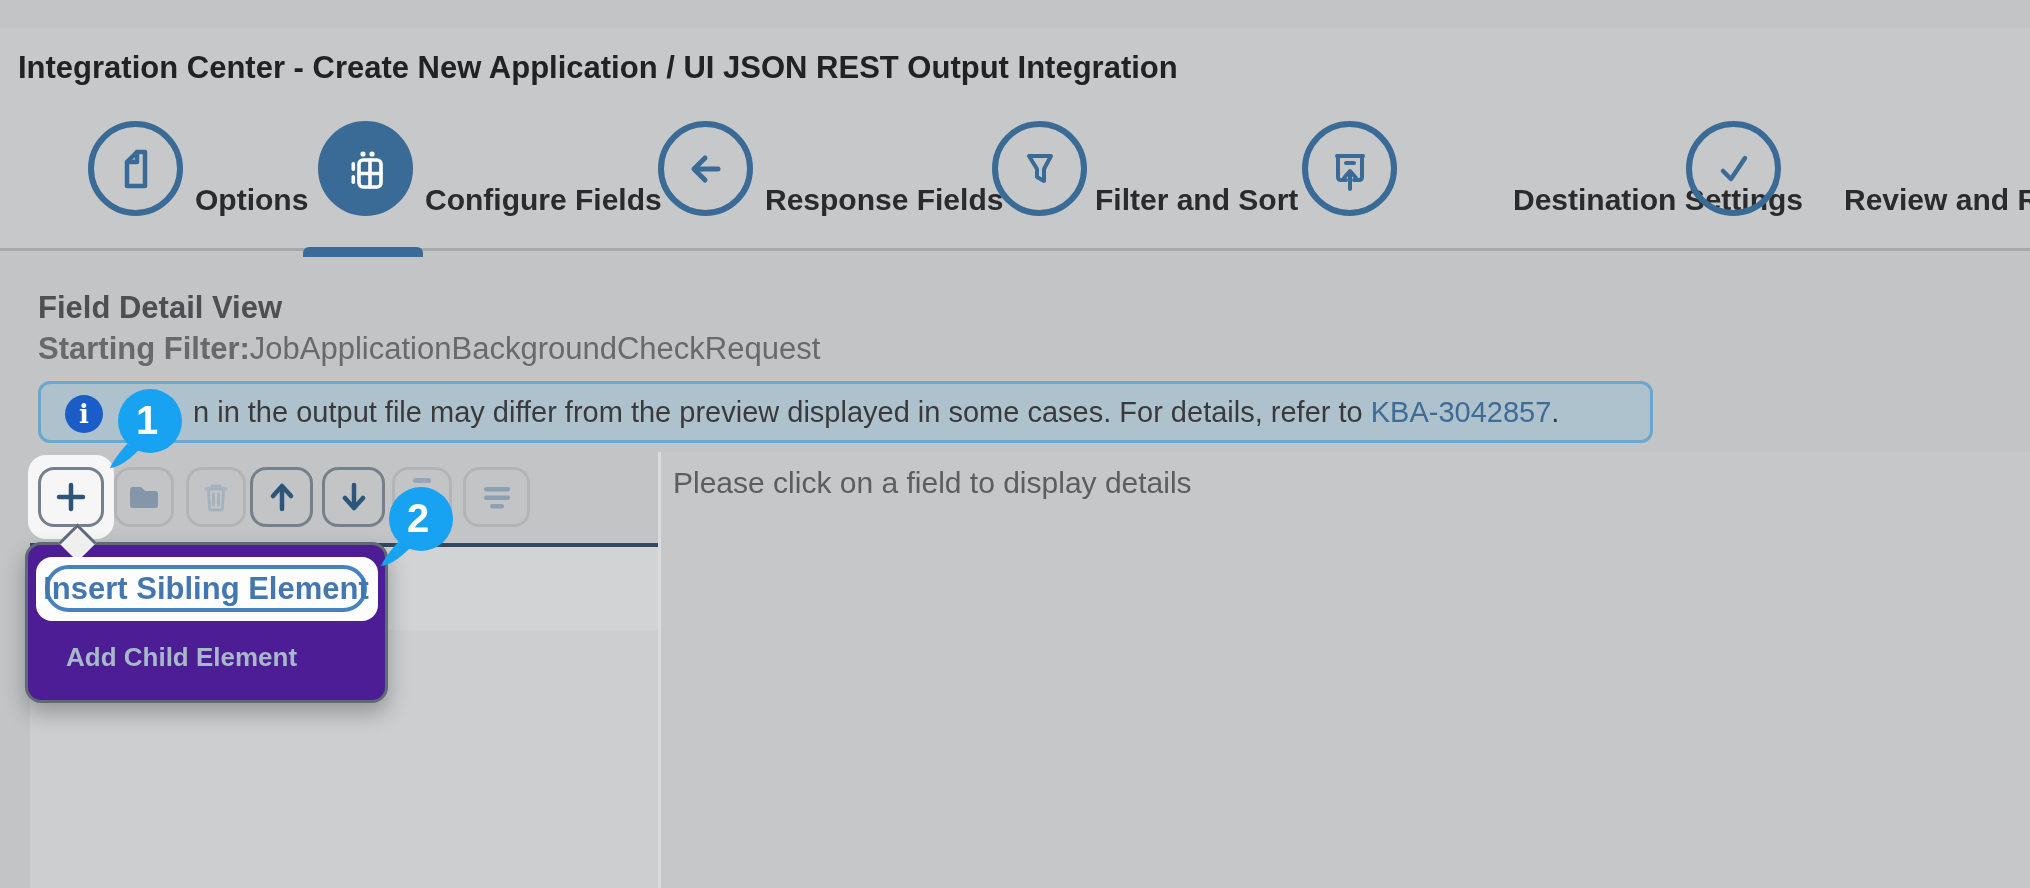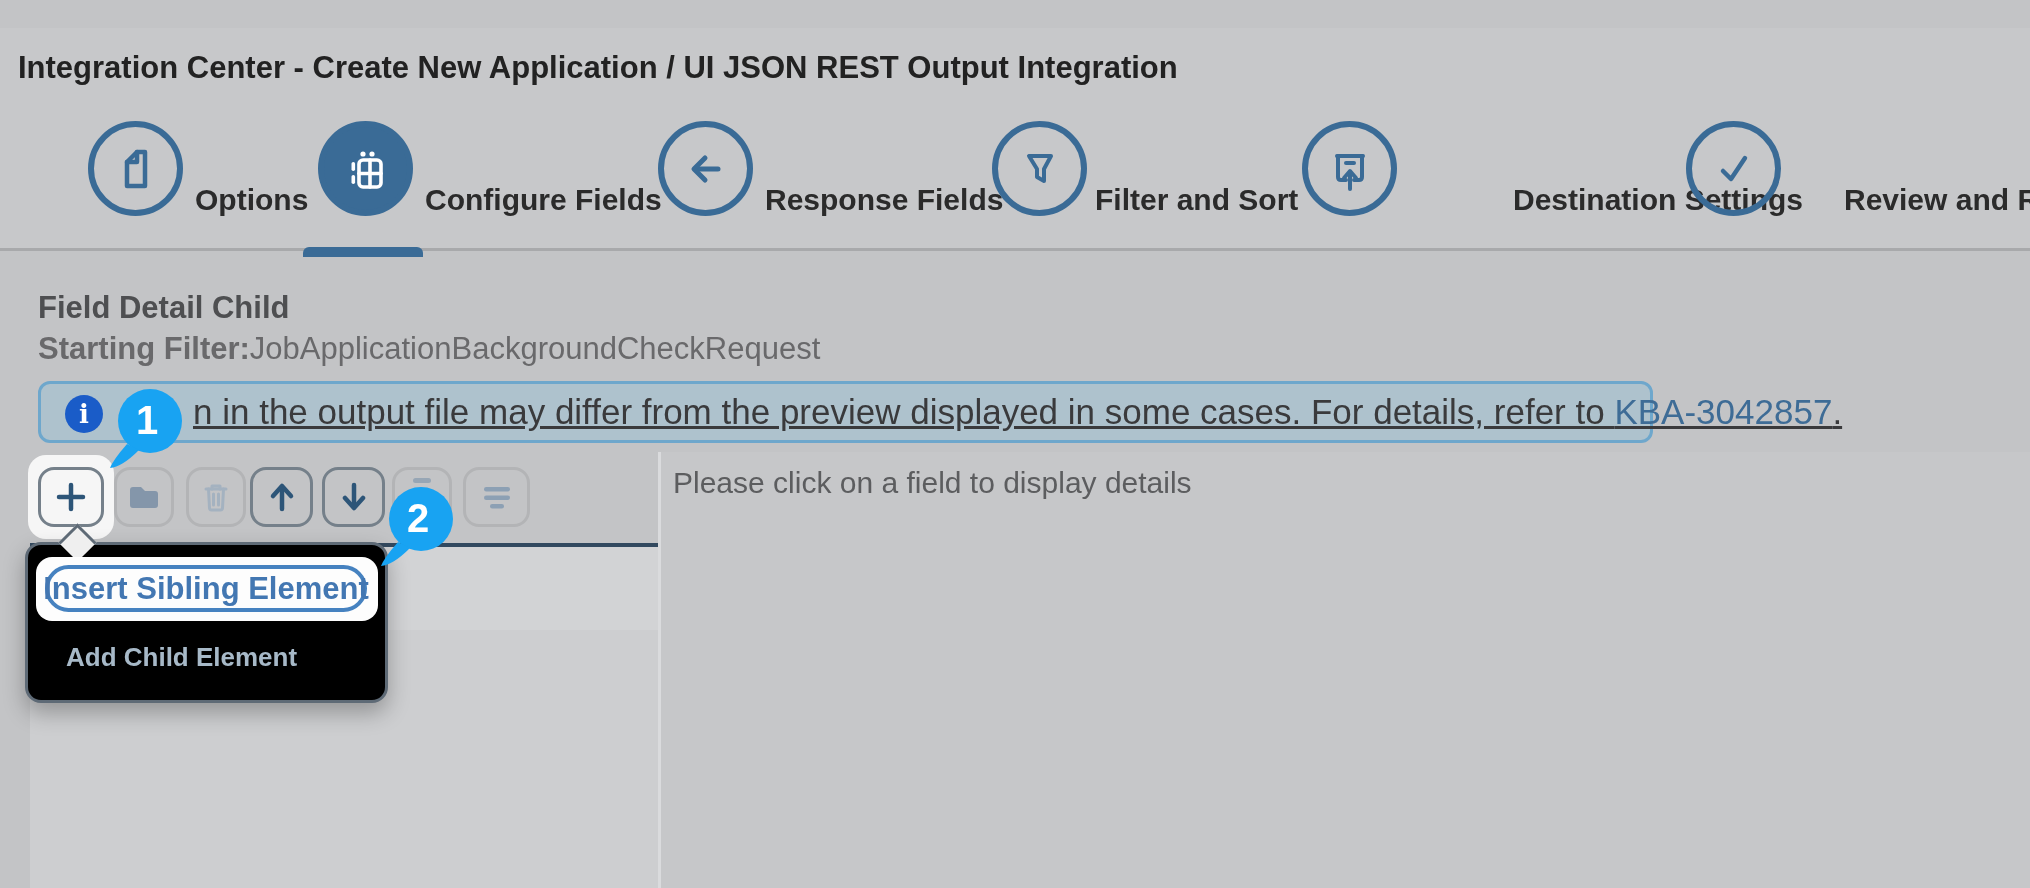--- a/index.html
+++ b/index.html
@@ -17,37 +17,37 @@
   .step-circle.active{background:#3a6b96;}
   .step-label{position:absolute;top:97px;font-size:30px;font-weight:bold;color:#2b2b2b;white-space:nowrap;}
   .step-indicator{position:absolute;top:161px;left:303px;width:120px;height:10px;background:#3a6b96;border-radius:6px 6px 0 0;}
   
   .fd-title{position:absolute;left:38px;top:290px;font-size:31px;font-weight:bold;color:#4e4f51;}
   .fd-entity{position:absolute;left:38px;top:331px;font-size:31px;color:#69696b;}
   .fd-entity .lbl{font-weight:bold;}
   
   .banner{position:absolute;left:38px;top:381px;width:1615px;height:62px;background:#aec2cd;border:3px solid #6ea7cc;border-radius:12px;box-sizing:border-box;}
   .banner .info-ic{position:absolute;left:24px;top:11px;width:38px;height:38px;border-radius:50%;background:#1a5cc8;color:#fff;display:flex;align-items:center;justify-content:center;font-family:"DejaVu Serif",serif;font-weight:bold;font-size:26px;}
-  .banner .btext{position:absolute;left:152px;top:0;height:52px;line-height:56px;font-size:35px;color:#3a3a3c;white-space:nowrap;text-decoration:underline;}
+  .banner .btext{position:absolute;left:152px;top:0;height:52px;line-height:56px;font-size:29px;color:#3a3a3c;white-space:nowrap;}
   .banner a{color:#3e6c96;text-decoration:none;}
   
   .spotlight{position:absolute;left:28px;top:455px;width:86px;height:84px;background:#f6f6f6;border-radius:18px;}
   .tbtn{position:absolute;top:467px;height:60px;border-radius:16px;box-sizing:border-box;display:flex;align-items:center;justify-content:center;background:transparent;}
   .tbtn.en{border:3px solid #75808a;}
   .tbtn.dis{border:3px solid #b3b4b6;}
   .tbtn.lit{background:#f6f6f6;}
   
   .tree-topline{position:absolute;left:30px;top:543px;width:628px;height:4px;background:#32495f;}
   .tree-row{position:absolute;left:30px;top:547px;width:628px;height:83px;background:#d2d3d5;}
   .tree-body{position:absolute;left:30px;top:630px;width:628px;height:258px;background:#cdced0;}
   .vdivider{position:absolute;left:658px;top:452px;width:3px;height:436px;background:#dadbdd;}
   .right-panel{position:absolute;left:661px;top:452px;width:1369px;height:436px;background:#c6c7c9;text-align:right;}
   .rp-text{position:absolute;left:12px;top:14px;font-size:30px;color:#5c5d5f;white-space:nowrap;}
   
-  .popup{position:absolute;left:25px;top:542px;width:363px;height:161px;background:#000000;border:3px solid #5e6a76;border-radius:16px;box-sizing:border-box;box-shadow:0 10px 22px rgba(0,0,0,0.28);}
+  .popup{position:absolute;left:25px;top:542px;width:363px;height:161px;background:#4c1d95;border:3px solid #5e6a76;border-radius:16px;box-sizing:border-box;box-shadow:0 10px 22px rgba(0,0,0,0.28);}
   .popup .caret{position:absolute;left:36px;top:-16px;width:27px;height:27px;background:#efefef;border-top:3px solid #5e6a76;border-left:3px solid #5e6a76;transform:rotate(45deg);box-sizing:border-box;}
   .mi-pill{position:absolute;left:8px;top:12px;width:342px;height:64px;background:#fdfdfd;border-radius:16px;}
   .mi-outline{position:absolute;left:9px;top:8px;width:322px;height:47px;border:4px solid #4682c0;border-radius:28px;box-sizing:border-box;display:flex;align-items:center;justify-content:center;}
   .mi-outline span{font-size:31px;font-weight:bold;color:#4377b2;white-space:nowrap;}
   .mi-disabled{position:absolute;left:38px;top:97px;font-size:26px;font-weight:bold;color:#a7b9c8;white-space:nowrap;}
   
   .badge{position:absolute;width:90px;height:94px;}
   svg{display:block;}
 </style>
 </head>
@@ -124,21 +124,21 @@
         <svg width="48" height="48" viewBox="0 0 48 48" fill="none" stroke="#3a6b96" stroke-width="4.5" stroke-linejoin="round" stroke-linecap="round">
           <path d="M13 26 L21 34 L35 13"></path>
         </svg>
       </span>
     </div>
     <div class="step-label" style="left:1844px;">Review and Run</div>
 
   </div>
   <div class="step-indicator" style="top:247px;"></div>
 
-  <div class="fd-title">Field Detail Child</div>
+  <div class="fd-title">Field Detail View</div>
   <div class="fd-entity">
     <span class="lbl">Starting Filter:</span><span>JobApplicationBackgroundCheckRequest</span>
   </div>
 
   <div class="banner">
     <div class="info-ic">i</div>
     <div class="btext">
       <span>n in the output file may differ from the preview displayed in some cases. For details, refer to </span><a href="#">KBA-3042857</a><span>.</span>
     </div>
   </div>

